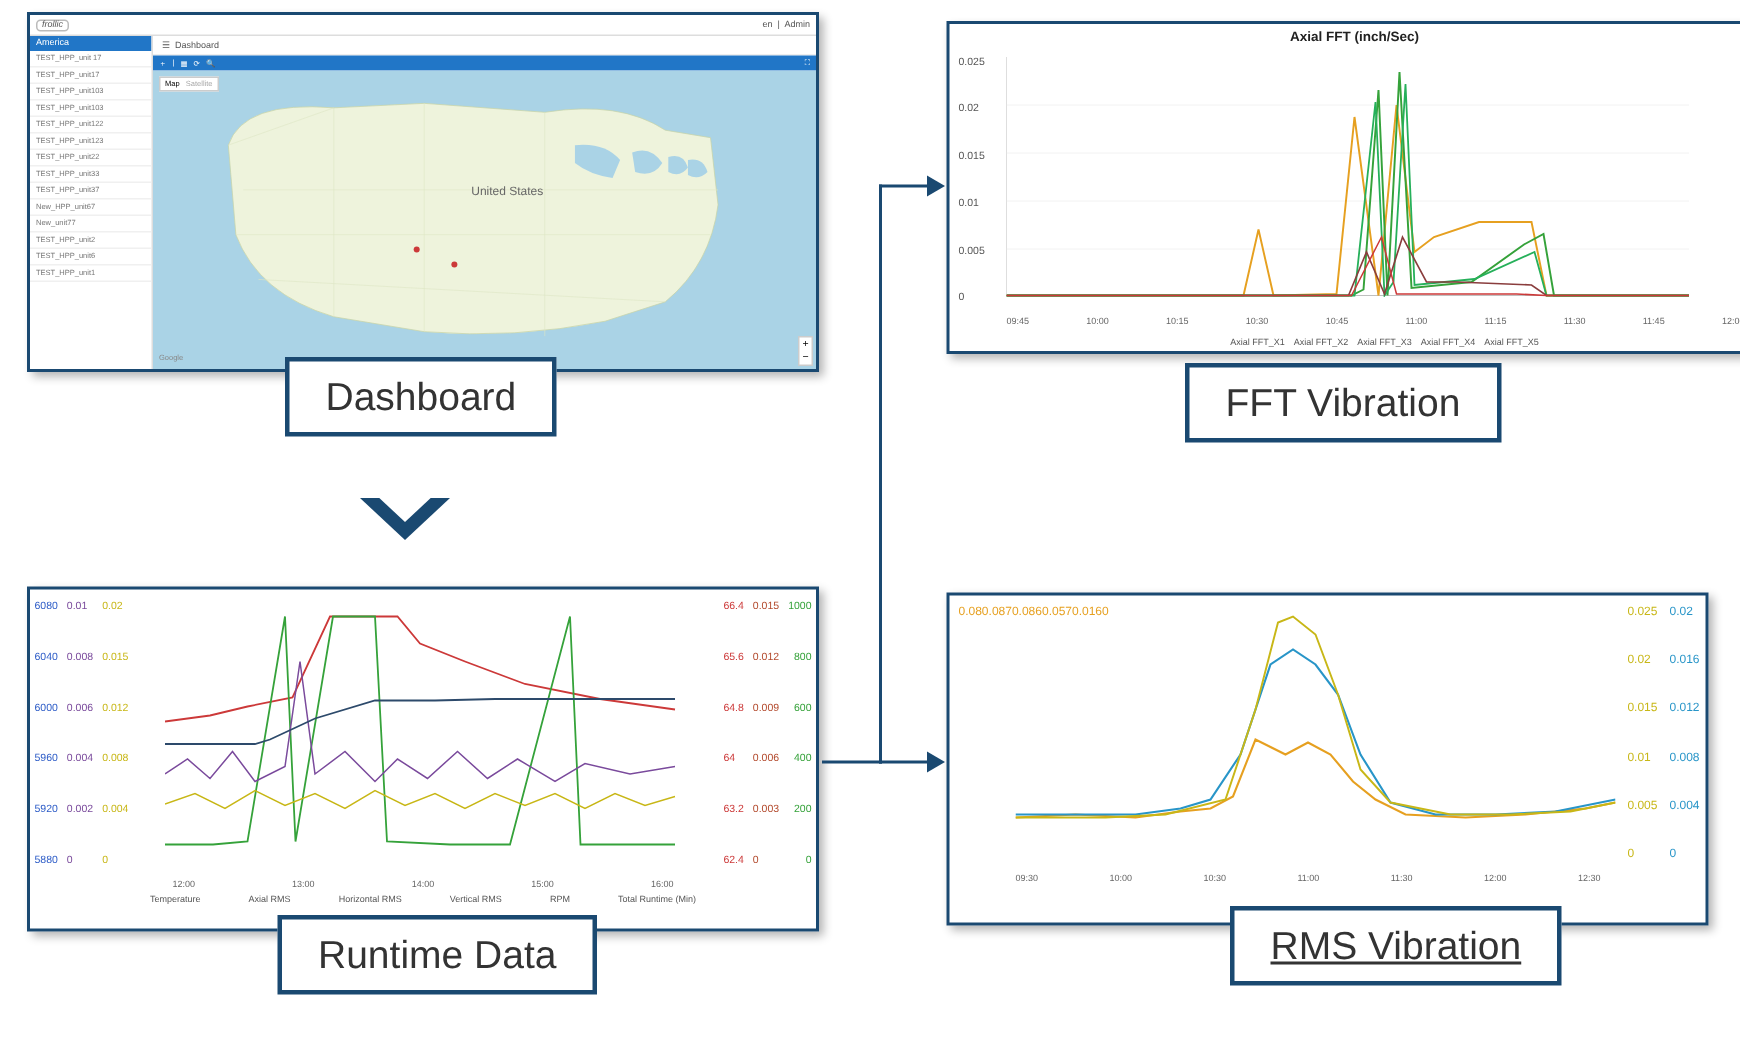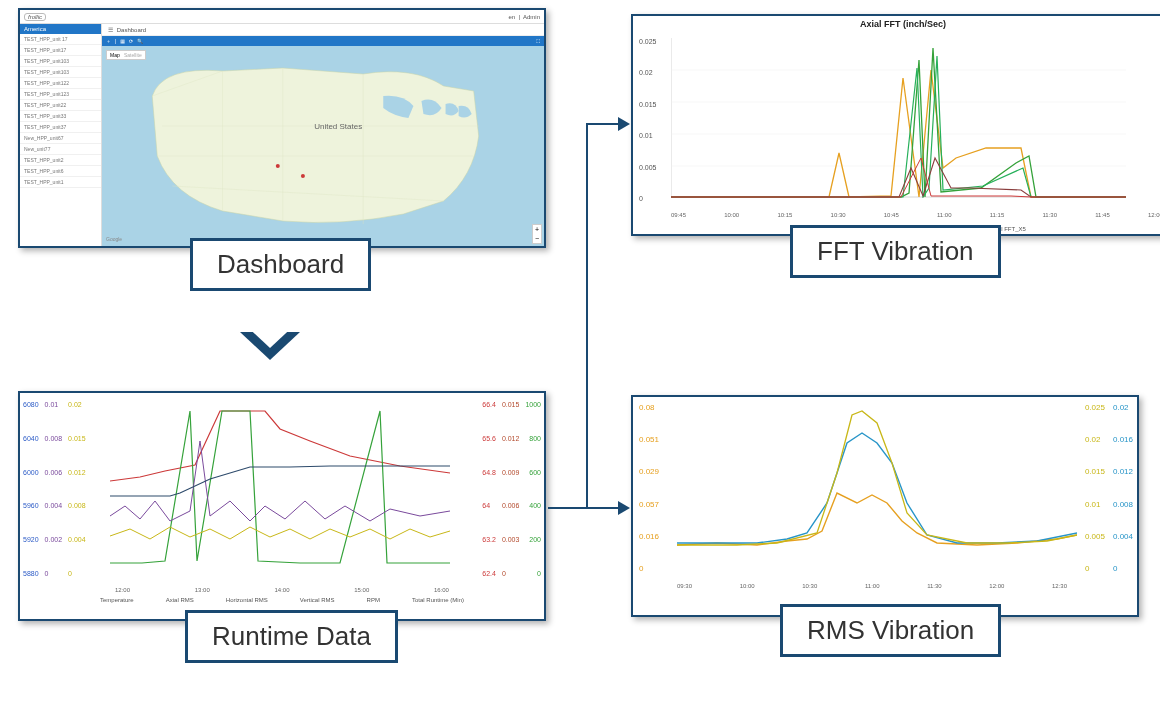--- a/index.html
+++ b/index.html
@@ -357,28 +357,28 @@
     </div>
     <div class="legend" style="bottom:0;left:60px;right:20px;justify-content:center;">
       <span>Axial FFT_X1</span>
         <span>Axial FFT_X2</span>
         <span>Axial FFT_X3</span>
         <span>Axial FFT_X4</span>
         <span>Axial FFT_X5</span>
     </div>
   </div>
 </div>
-<div class="label-box" style="left:790px; top:225px;">FFT Vibration</div>
+<div class="label-box" style="left:790px; top:242px;">FFT Vibration</div>
 
 <div class="panel" style="left:631px; top:395px; width:508px; height:222px;">
   <div class="chart-area" style="height:200px;">
-    <div style="position:absolute;left:6px;top:6px;bottom:24px;display:flex;flex-direction:column;justify-content:space-between;font-size:8px;color:#e6a020;">
+    <div style="position:absolute;left:6px;top:6px;bottom:24px;display:flex;justify-content:space-between;font-size:8px;color:#e6a020;">
       <span>0.08</span>
-        <span>0.051</span>
-        <span>0.029</span>
+        <span>0.087</span>
+        <span>0.086</span>
         <span>0.057</span>
         <span>0.016</span>
         <span>0</span>
     </div>
     <div style="position:absolute;right:4px;top:6px;bottom:24px;display:flex;gap:8px;">
       <div style="display:flex;flex-direction:column;justify-content:space-between;font-size:8px;color:#c8b717;">
         <span>0.025</span>
           <span>0.02</span>
           <span>0.015</span>
           <span>0.01</span>
@@ -406,13 +406,13 @@
       <span>09:30</span>
         <span>10:00</span>
         <span>10:30</span>
         <span>11:00</span>
         <span>11:30</span>
         <span>12:00</span>
         <span>12:30</span>
     </div>
   </div>
 </div>
-<div class="label-box" style="left:780px; top:604px;">RMS Vibration</div>
+<div class="label-box" style="left:820px; top:604px;text-decoration:underline;">RMS Vibration</div>
 
 </body></html>

